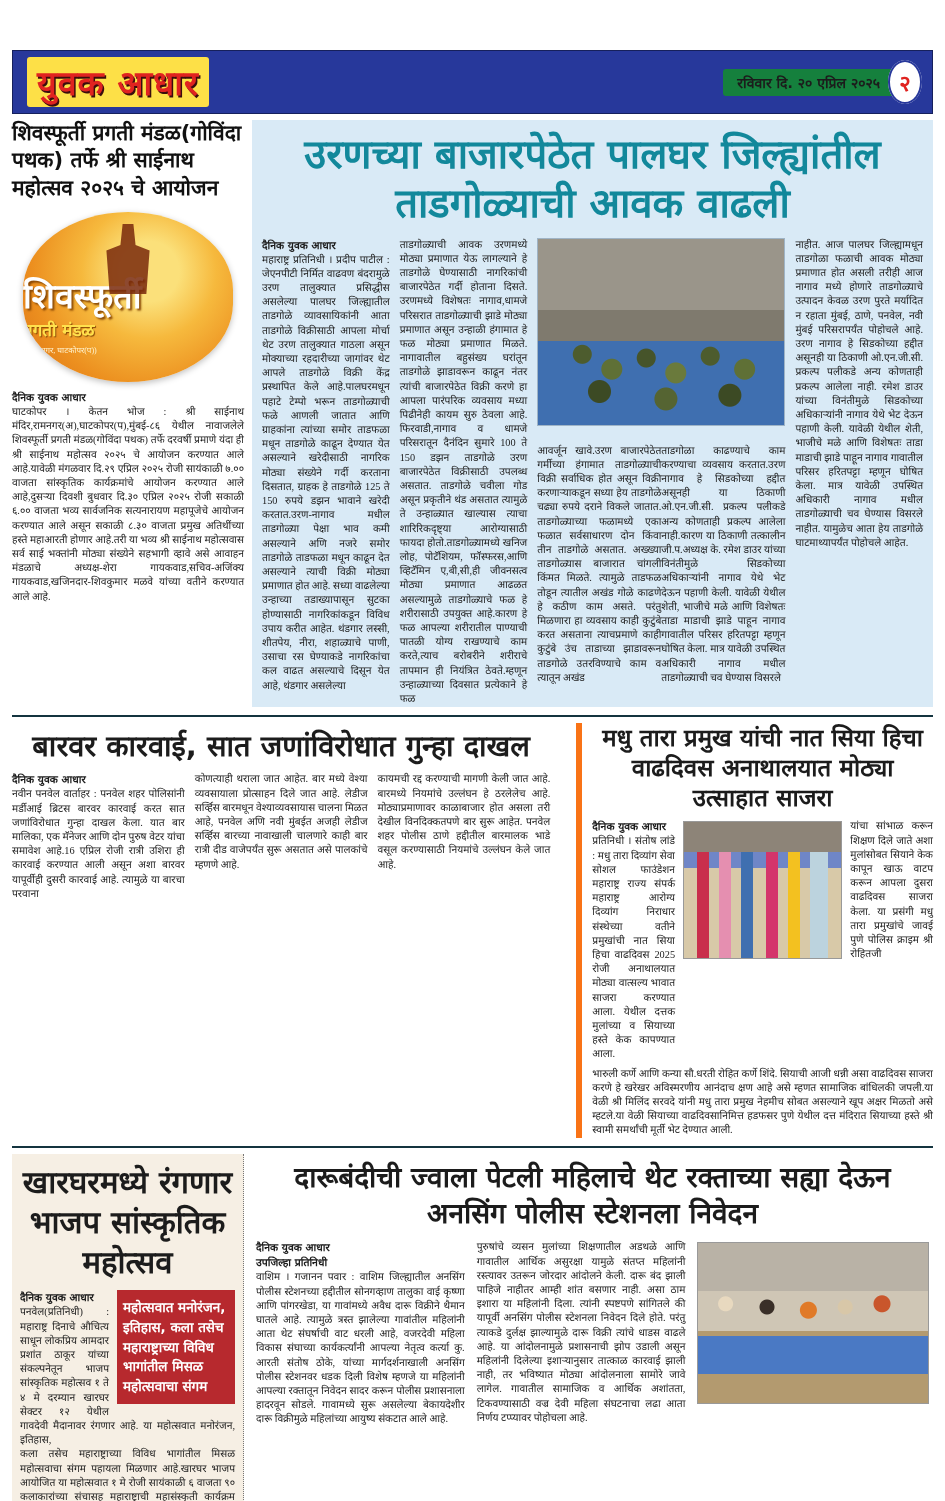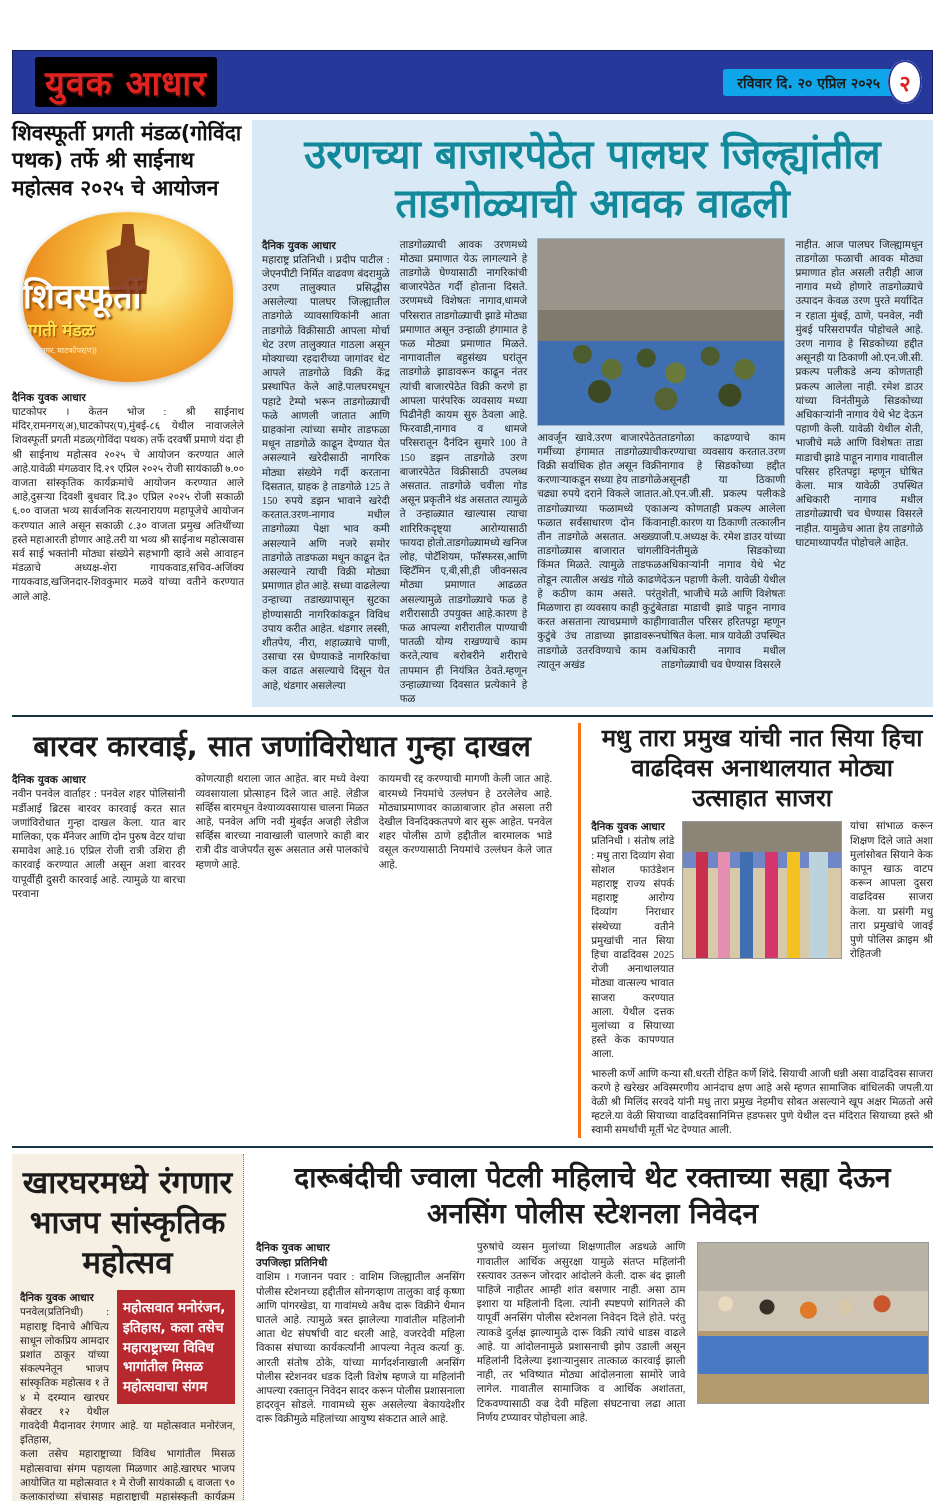--- a/index.html
+++ b/index.html
@@ -2,24 +2,24 @@
 <html><head>
 <meta charset="utf-8">
 <style>
   * { margin:0; padding:0; box-sizing:border-box; }
   html,body { background:#ffffff; }
   body { font-family:"Liberation Serif","DejaVu Serif",serif; color:#1c1c1c; }
   .page { width:945px; height:1501px; margin:0 auto; position:relative; background:#fff; padding:10px 12px 6px 12px; overflow:hidden; }
 
   
   .topbar { margin-top:40px; height:64px; background:#27389b; border:1px solid #16205c; display:flex; align-items:center; justify-content:space-between; padding:0 10px; }
-  .masthead-box { background:#000000; border-radius:3px; padding:2px 10px; margin-left:12px; }
+  .masthead-box { background:#fde047; border-radius:3px; padding:2px 10px; margin-left:4px; }
   .masthead-text { font-family:"DejaVu Sans",sans-serif; font-weight:bold; font-size:34px; color:#e02320; text-shadow:1.5px 1.5px 0 #3a0d0d; letter-spacing:1px; }
   .dateline-wrap { display:flex; align-items:center; gap:0; }
-  .date-box { background:#0ea5e9; border-radius:3px; padding:4px 14px; font-family:"DejaVu Sans",sans-serif; font-weight:bold; font-size:14px; color:#1c1c1c; }
+  .date-box { background:#15803d; border-radius:3px; padding:4px 14px; font-family:"DejaVu Sans",sans-serif; font-weight:bold; font-size:14px; color:#1c1c1c; }
   .page-circle { width:34px; height:44px; background:#fff; border-radius:50%; margin-left:-6px; display:flex; align-items:center; justify-content:center; font-family:"DejaVu Sans",sans-serif; font-weight:bold; font-size:22px; color:#e02320; box-shadow:0 0 0 2px #27389b inset; }
 
   
   .byline { font-family:"DejaVu Sans",sans-serif; font-weight:bold; font-size:10.5px; margin-bottom:1px; }
   .bodytext { font-size:10.3px; line-height:1.38; text-align:justify; }
 
   
   .row1 { display:flex; gap:8px; margin-top:6px; }
   .ad-col { width:232px; flex:none; }
   .ad-headline { font-family:"DejaVu Sans",sans-serif; font-weight:bold; font-size:21px; line-height:1.3; color:#111; }
@@ -40,28 +40,28 @@
       radial-gradient(circle at 30% 70%, #5f7036 0 10px, transparent 11px),
       radial-gradient(circle at 44% 64%, #46542a 0 9px, transparent 10px),
       radial-gradient(circle at 56% 72%, #6a7a3c 0 10px, transparent 11px),
       radial-gradient(circle at 70% 63%, #4d5c2e 0 9px, transparent 10px),
       radial-gradient(circle at 84% 70%, #5f7036 0 10px, transparent 11px),
       radial-gradient(circle at 25% 82%, #3c4a24 0 11px, transparent 12px),
       radial-gradient(circle at 52% 86%, #556432 0 11px, transparent 12px),
       radial-gradient(circle at 78% 84%, #3c4a24 0 11px, transparent 12px),
       linear-gradient(180deg, #9a958a 0 38%, #7f7a6e 38% 55%, #3f6fb0 55% 100%);
       border:1px solid #9fb4c6; }
-  .tadgola-mid-cols { display:flex; margin-top:5px; }
+  .tadgola-mid-cols { display:flex; margin-top:18px; }
   .tadgola-mid-cols .tcol { flex:1; }
 
   hr.sep { border:none; border-top:2px solid #14343f; margin:8px 0 6px 0; }
 
   
   .row2 { display:flex; }
-  .barvar { flex:1.58; padding-right:26px; border-right:3px solid #f97316; }
+  .barvar { flex:1.58; padding-right:26px; border-right:6px solid #f97316; }
   .barvar-headline { font-family:"DejaVu Sans",sans-serif; font-weight:bold; font-size:29px; text-align:center; margin:2px 0 8px 0; }
   .cols3 { display:flex; gap:10px; }
   .cols3 .tcol { flex:1; }
   .madhu { flex:1; padding-left:10px; }
   .madhu-headline { font-family:"DejaVu Sans",sans-serif; font-weight:bold; font-size:24px; text-align:center; line-height:1.25; margin-bottom:6px; }
   .madhu-mid { display:flex; gap:8px; }
   .madhu-mid .tcol { flex:1; }
   .photo-madhu { flex:1.9; height:138px; background:
       linear-gradient(180deg,#8d8478 0 22%, transparent 22%),
       linear-gradient(90deg, transparent 0 8%, #c92f4c 8% 16%, transparent 16% 22%, #e58fb0 22% 30%, transparent 30% 36%, #3f6fb0 36% 44%, transparent 44% 52%, #d4356b 52% 60%, transparent 60% 66%, #f3c120 66% 74%, transparent 74% 80%, #bcd3de 80% 92%, transparent 92%),

